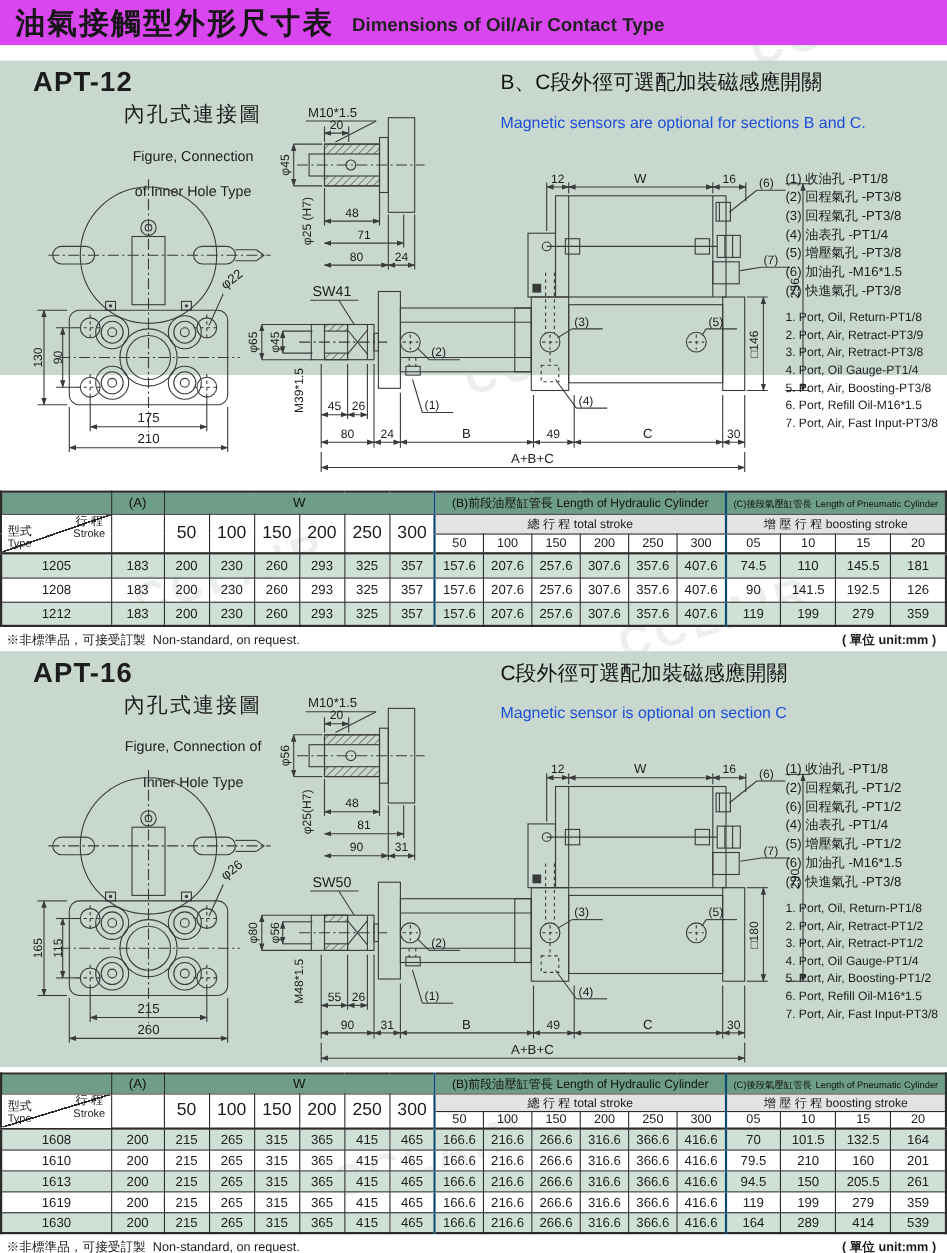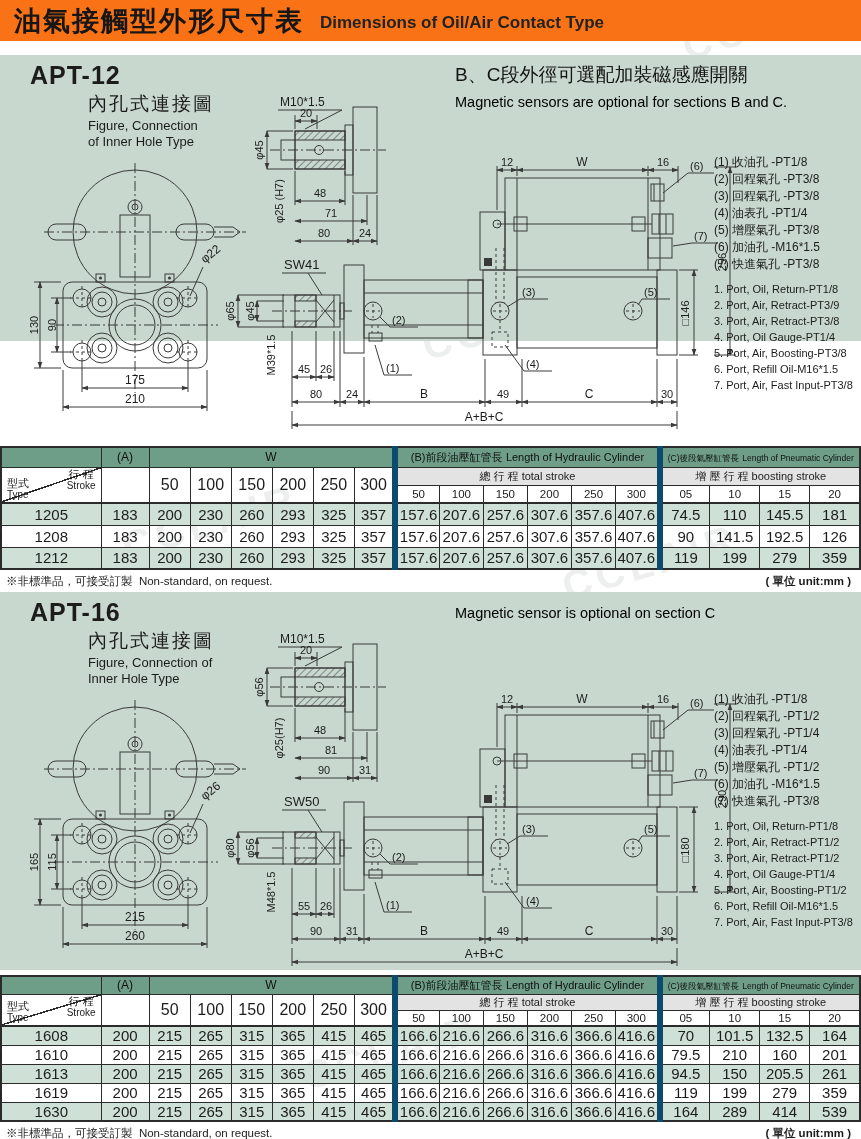--- a/index.html
+++ b/index.html
@@ -1,31 +1,31 @@
 <!DOCTYPE html>
 <html><head>
 <meta charset="utf-8">
 <style>
   html,body{margin:0;padding:0;background:#fff}
   #page{position:relative;width:861px;height:1139px;overflow:hidden;background:#fff;
         font-family:"Liberation Sans",sans-serif;color:#1c1c1c}
-  .hdrbar{position:absolute;top:0;left:0;width:861px;height:41px;background:#f97316;
+  .hdrbar{position:absolute;top:0;left:0;width:861px;height:41px;background:#d946ef;
           display:flex;align-items:center;gap:16px;padding-left:14px;box-sizing:border-box}
   .hdr-zh{font-size:27px;font-weight:bold;letter-spacing:2px;color:#161616}
   .hdr-en{font-size:17px;font-weight:bold;color:#222;padding-top:4px}
   .section{position:absolute;left:0;width:861px;background:#c8d8ce}
   #sec12{top:55px;height:286px}
   #sec16{top:592px;height:378px}
   .model{position:absolute;left:30px;top:6px;font-size:25px;font-weight:bold;letter-spacing:1px}
   .sec-head{position:absolute;left:455px;top:7px}
   .sec-head-zh{font-size:19px;color:#141414}
-  .sec-head-en{font-size:14.5px;margin-top:6px;color:#000000}
-  .fig-label{position:absolute;left:88px;top:36px;width:175px;}
+  .sec-head-en{font-size:14.5px;margin-top:16px;color:#1d4ed8}
+  .fig-label{position:absolute;left:88px;top:36px;width:175px;text-align:center}
   .fig-zh{font-size:19px;letter-spacing:2px}
-  .fig-en{font-size:13px;margin-top:1px}
+  .fig-en{font-size:13px;margin-top:17px}
   .draw{position:absolute;top:0;left:0;width:861px;height:387px}
   .draw line,.draw rect,.draw circle,.draw path{stroke:#3a3a3a;fill:none;stroke-width:1}
   .draw .cl{stroke-dasharray:10 3 2 3}
   .draw .hd{stroke-dasharray:3 3}
   .draw .ah{fill:#3a3a3a;stroke:none}
   .draw .fd{fill:#3a3a3a;stroke:none}
   .draw text{fill:#1c1c1c;stroke:none;font-size:11px;font-family:"Liberation Sans",sans-serif;text-anchor:middle}
   .draw text.ts{text-anchor:start}
   .draw text.f12{font-size:12px}
   .draw text.f13{font-size:13px}
@@ -35,24 +35,24 @@
   .ports-en div{font-size:11px;line-height:16px;white-space:nowrap}
   .tblock{position:absolute;left:0;width:861px}
   #tb12{top:446px}
   #tb16{top:975px}
   table{border-collapse:collapse;table-layout:fixed;width:861px;border:2px solid #2b2b2b}
   th,td{border:1px solid #2b2b2b;padding:0;text-align:center;overflow:hidden;font-weight:normal}
   thead{border-bottom:2px solid #2b2b2b}
   .g{background:#6e9e87;font-size:12px;color:#101010}
   .g .en{font-size:11px}
   .g .sm{font-size:8.5px}
-  .gb{border-left:6px solid #0c4a6e}
+  .gb{border-left:2px solid #0c4a6e}
   .sub{background:#e3e3e3;font-size:11px}
   tr.r1{height:20px} tr.r2{height:18px} tr.r3{height:18px;font-size:11.5px}
-  tbody tr{height:22px;font-size:15px}
+  tbody tr{height:22px;font-size:12px}
   #tb16 tr.r1{height:18px} #tb16 tr.r2{height:16px} #tb16 tr.r3{height:16px}
   #tb16 tbody tr{height:19px}
   tbody tr.alt{background:#cfe0d6}
   .diag{position:relative;background:#fff;font-size:11px}
   .diag::before{content:"";position:absolute;inset:0;
      background:linear-gradient(to bottom right,transparent calc(50% - 1px),#2b2b2b calc(50% - 1px),#2b2b2b calc(50% + 0.5px),transparent calc(50% + 0.5px))}
   .dtr{position:absolute;top:1px;right:5px;text-align:center;line-height:1.05}
   .dbl{position:absolute;bottom:1px;left:5px;text-align:left;line-height:1.05}
   .dsm{font-size:10px}
   .noterow{display:flex;justify-content:space-between;padding:4px 10px 0 6px;font-size:11.5px}
@@ -482,20 +482,21 @@
     </table>
     <div class="noterow">
       <span><span>※非標準品，可接受訂製</span>&nbsp;&nbsp;<span>Non-standard, on request.</span></span>
       <span class="unit">( 單位 unit:mm )</span>
     </div>
   </div>
 
   <div class="section" id="sec16">
     <div class="model">APT-16</div>
     <div class="sec-head">
+      <div class="sec-head-zh">C段外徑可選配加裝磁感應開關</div>
       <div class="sec-head-en">Magnetic sensor is optional on section C</div>
     </div>
     <div class="fig-label">
       <div class="fig-zh">內孔式連接圖</div>
       <div class="fig-en">Figure, Connection of</div>
       <div class="fig-en">Inner Hole Type</div>
     </div>
 
     <svg class="draw" viewBox="0 0 861 387">
       <defs>
@@ -740,21 +741,21 @@
           <line x1="677" y1="356" x2="677" y2="374"></line>
         <line x1="292" y1="370" x2="677" y2="370" marker-start="url(#a16)" marker-end="url(#a16)"></line>
         <text x="484" y="366" class="f12">A+B+C</text>
       </g>
     </svg>
 
     <div class="ports">
       <div class="ports-zh">
         <div>(1) 收油孔 -PT1/8</div>
         <div>(2) 回程氣孔 -PT1/2</div>
-        <div>(3) 回程氣孔 -PT1/4</div>
+        <div>(6) 回程氣孔 -PT1/2</div>
         <div>(4) 油表孔 -PT1/4</div>
         <div>(5) 增壓氣孔 -PT1/2</div>
         <div>(6) 加油孔 -M16*1.5</div>
         <div>(7) 快進氣孔 -PT3/8</div>
       </div>
       <div class="ports-en">
         <div>1. Port, Oil, Return-PT1/8</div>
         <div>2. Port, Air, Retract-PT1/2</div>
         <div>3. Port, Air, Retract-PT1/2</div>
         <div>4. Port, Oil Gauge-PT1/4</div>

